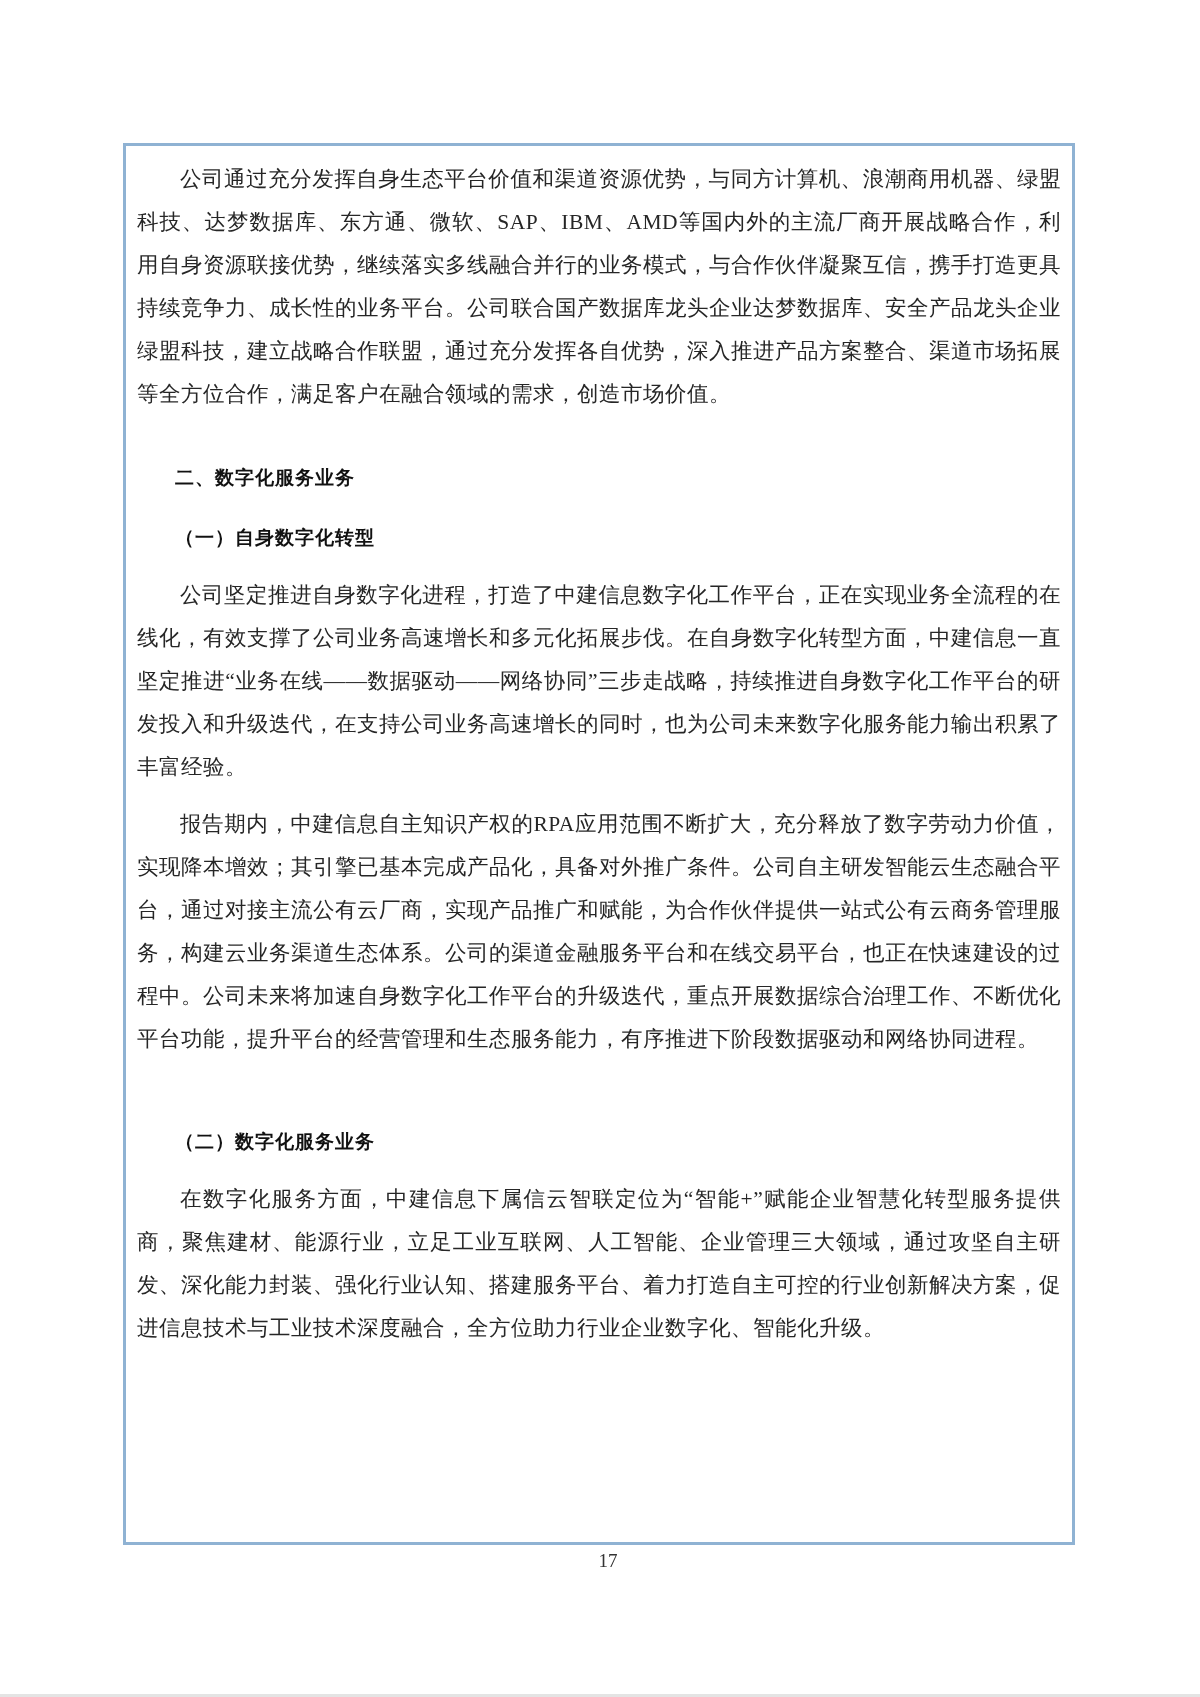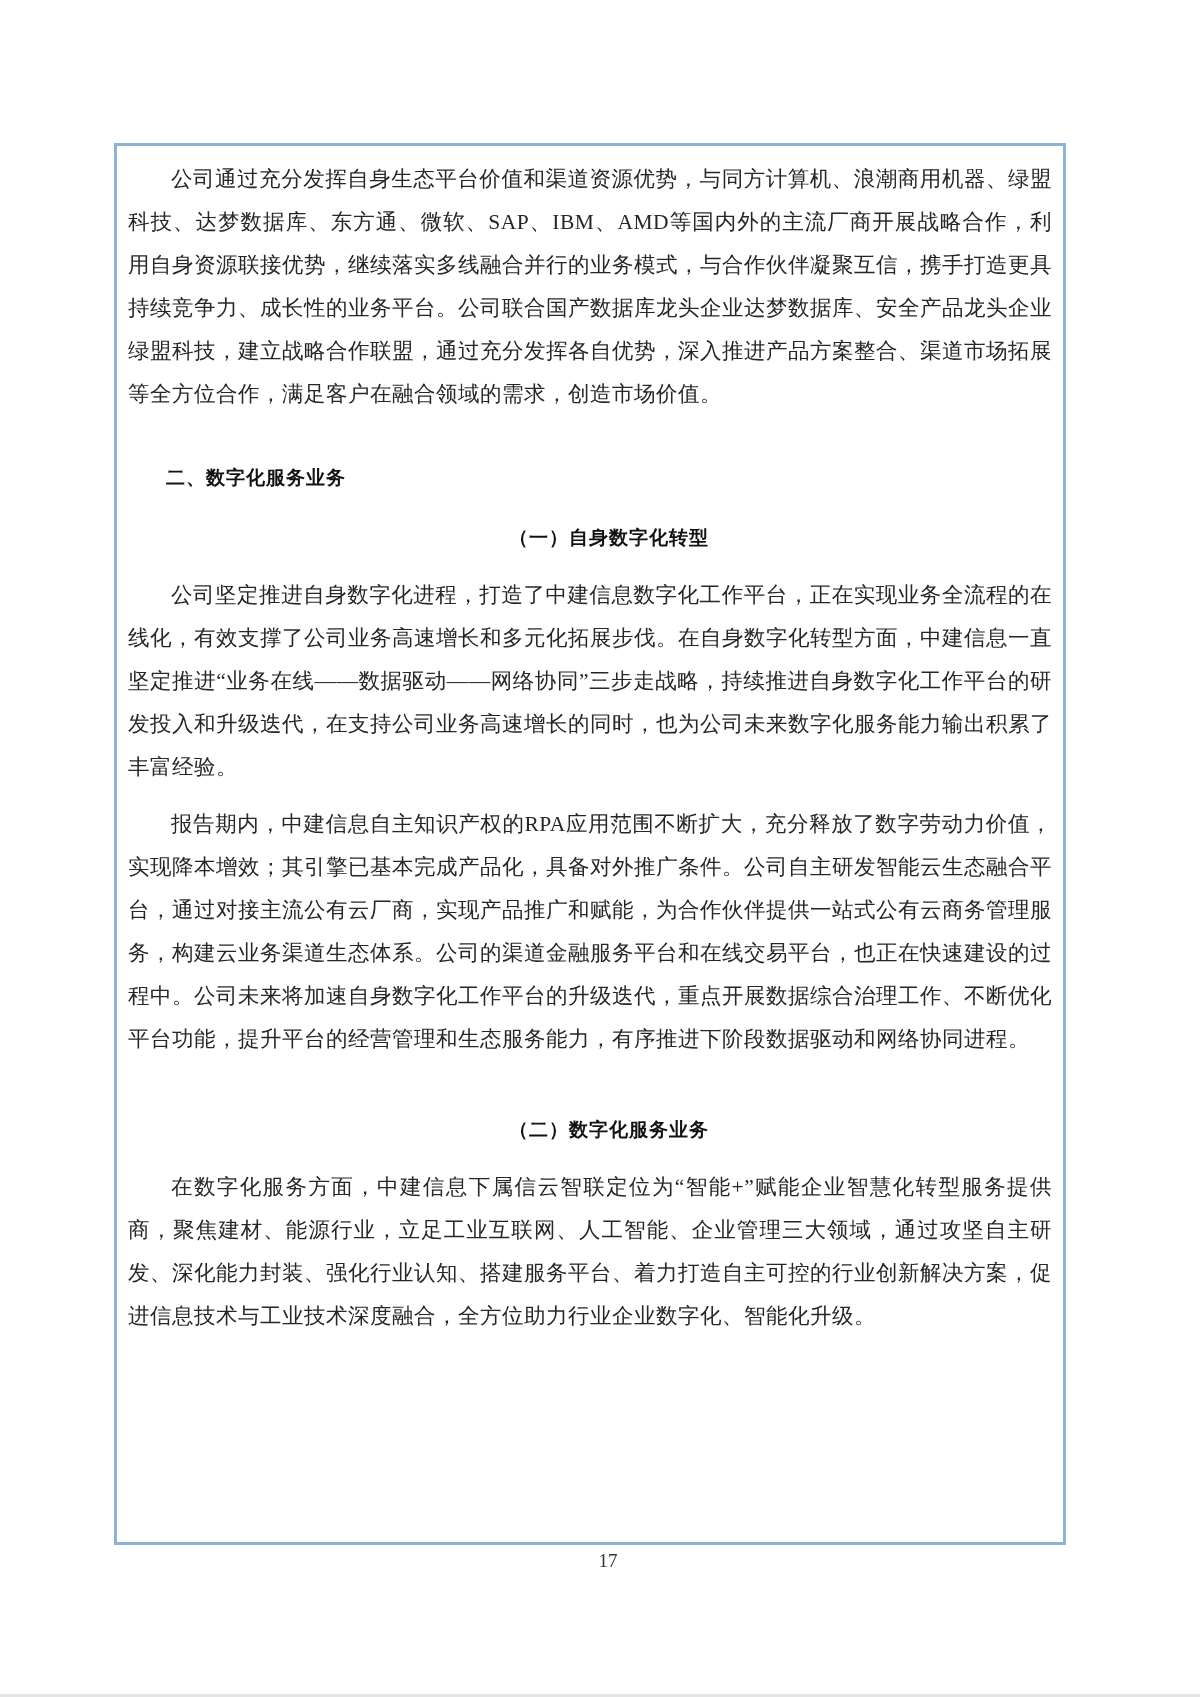--- a/index.html
+++ b/index.html
@@ -15,21 +15,21 @@
     color: #262626;
     overflow: hidden;
   }
   .page {
     position: absolute;
     inset: 0;
     background: #ffffff;
   }
   .content-frame {
     position: absolute;
-    left: 114px;
+    left: 123px;
     top: 143px;
     width: 952px;
     height: 1402px;
     box-sizing: border-box;
     border: 3px solid #8FB2D3;
     background: #ffffff;
     padding: 12px 11px 0 11px;
     display: flex;
     flex-direction: column;
   }
@@ -50,24 +50,23 @@
     line-height: 30px;
     color: #111111;
     text-indent: 2em;
     letter-spacing: 1px;
   }
   .heading1 {
     margin: 33px 0 0 0;
   }
   .heading2 {
     margin: 30px 0 21px 0;
-    text-align: center;
   }
   .heading2.mt-lg {
-    margin-top: 40px;
+    margin-top: 52px;
   }
   .page-number {
     position: absolute;
     top: 1550px;
     left: 0;
     width: 100%;
     text-align: center;
     font-size: 19px;
     color: #333333;
     font-family: "Liberation Serif", "DejaVu Serif", serif;

